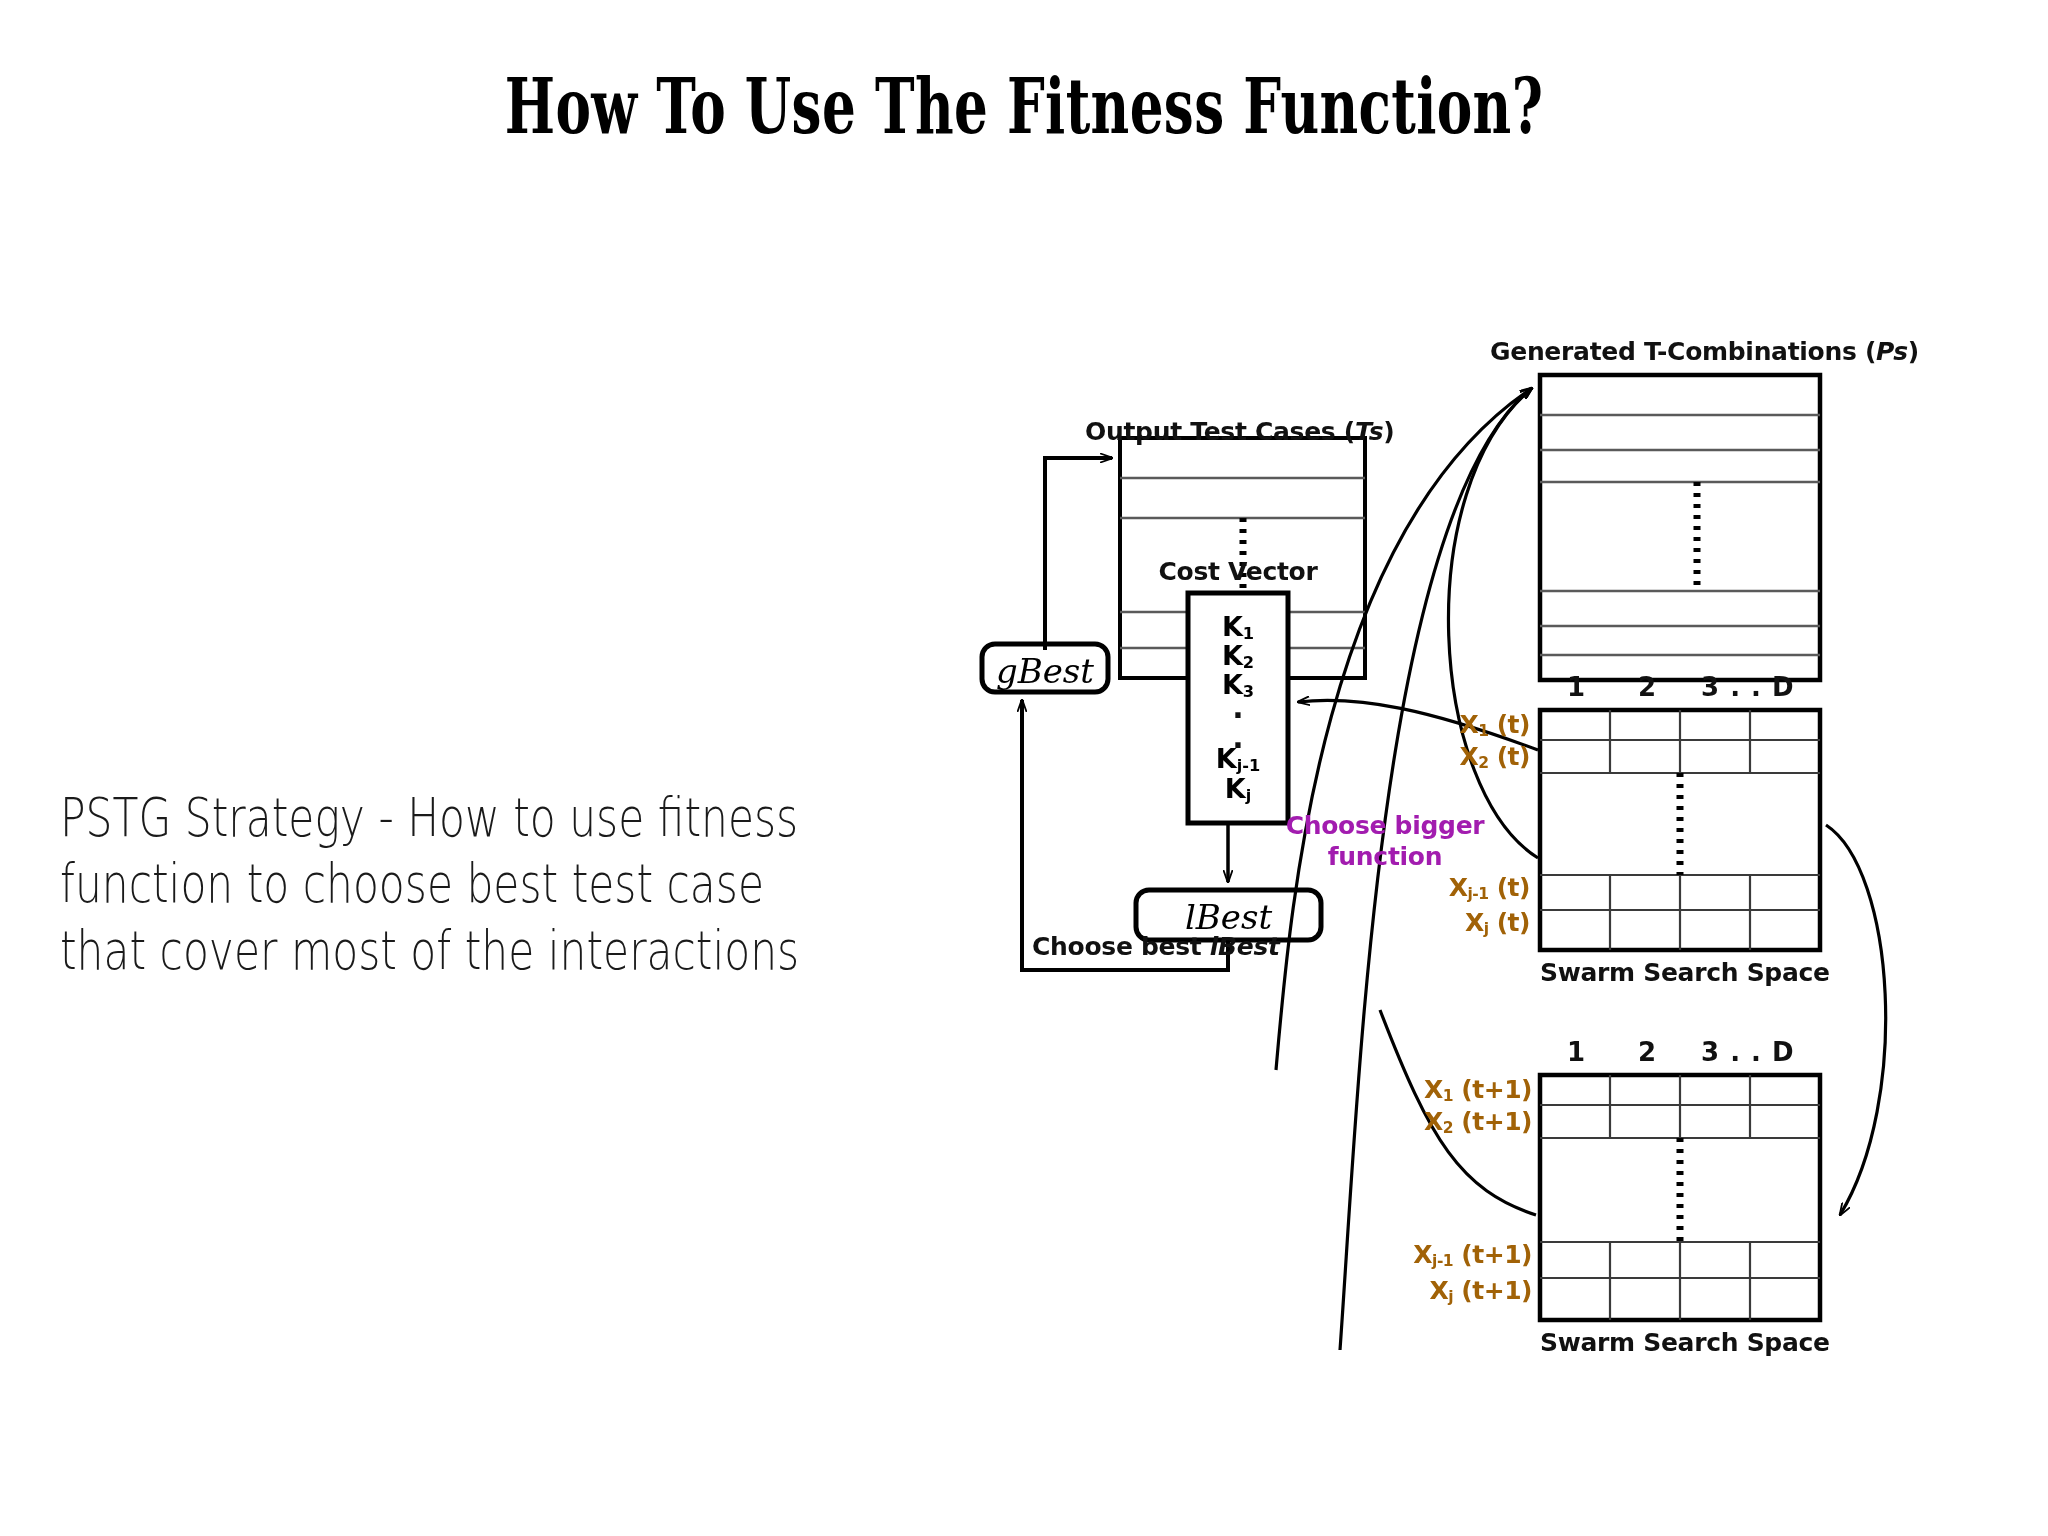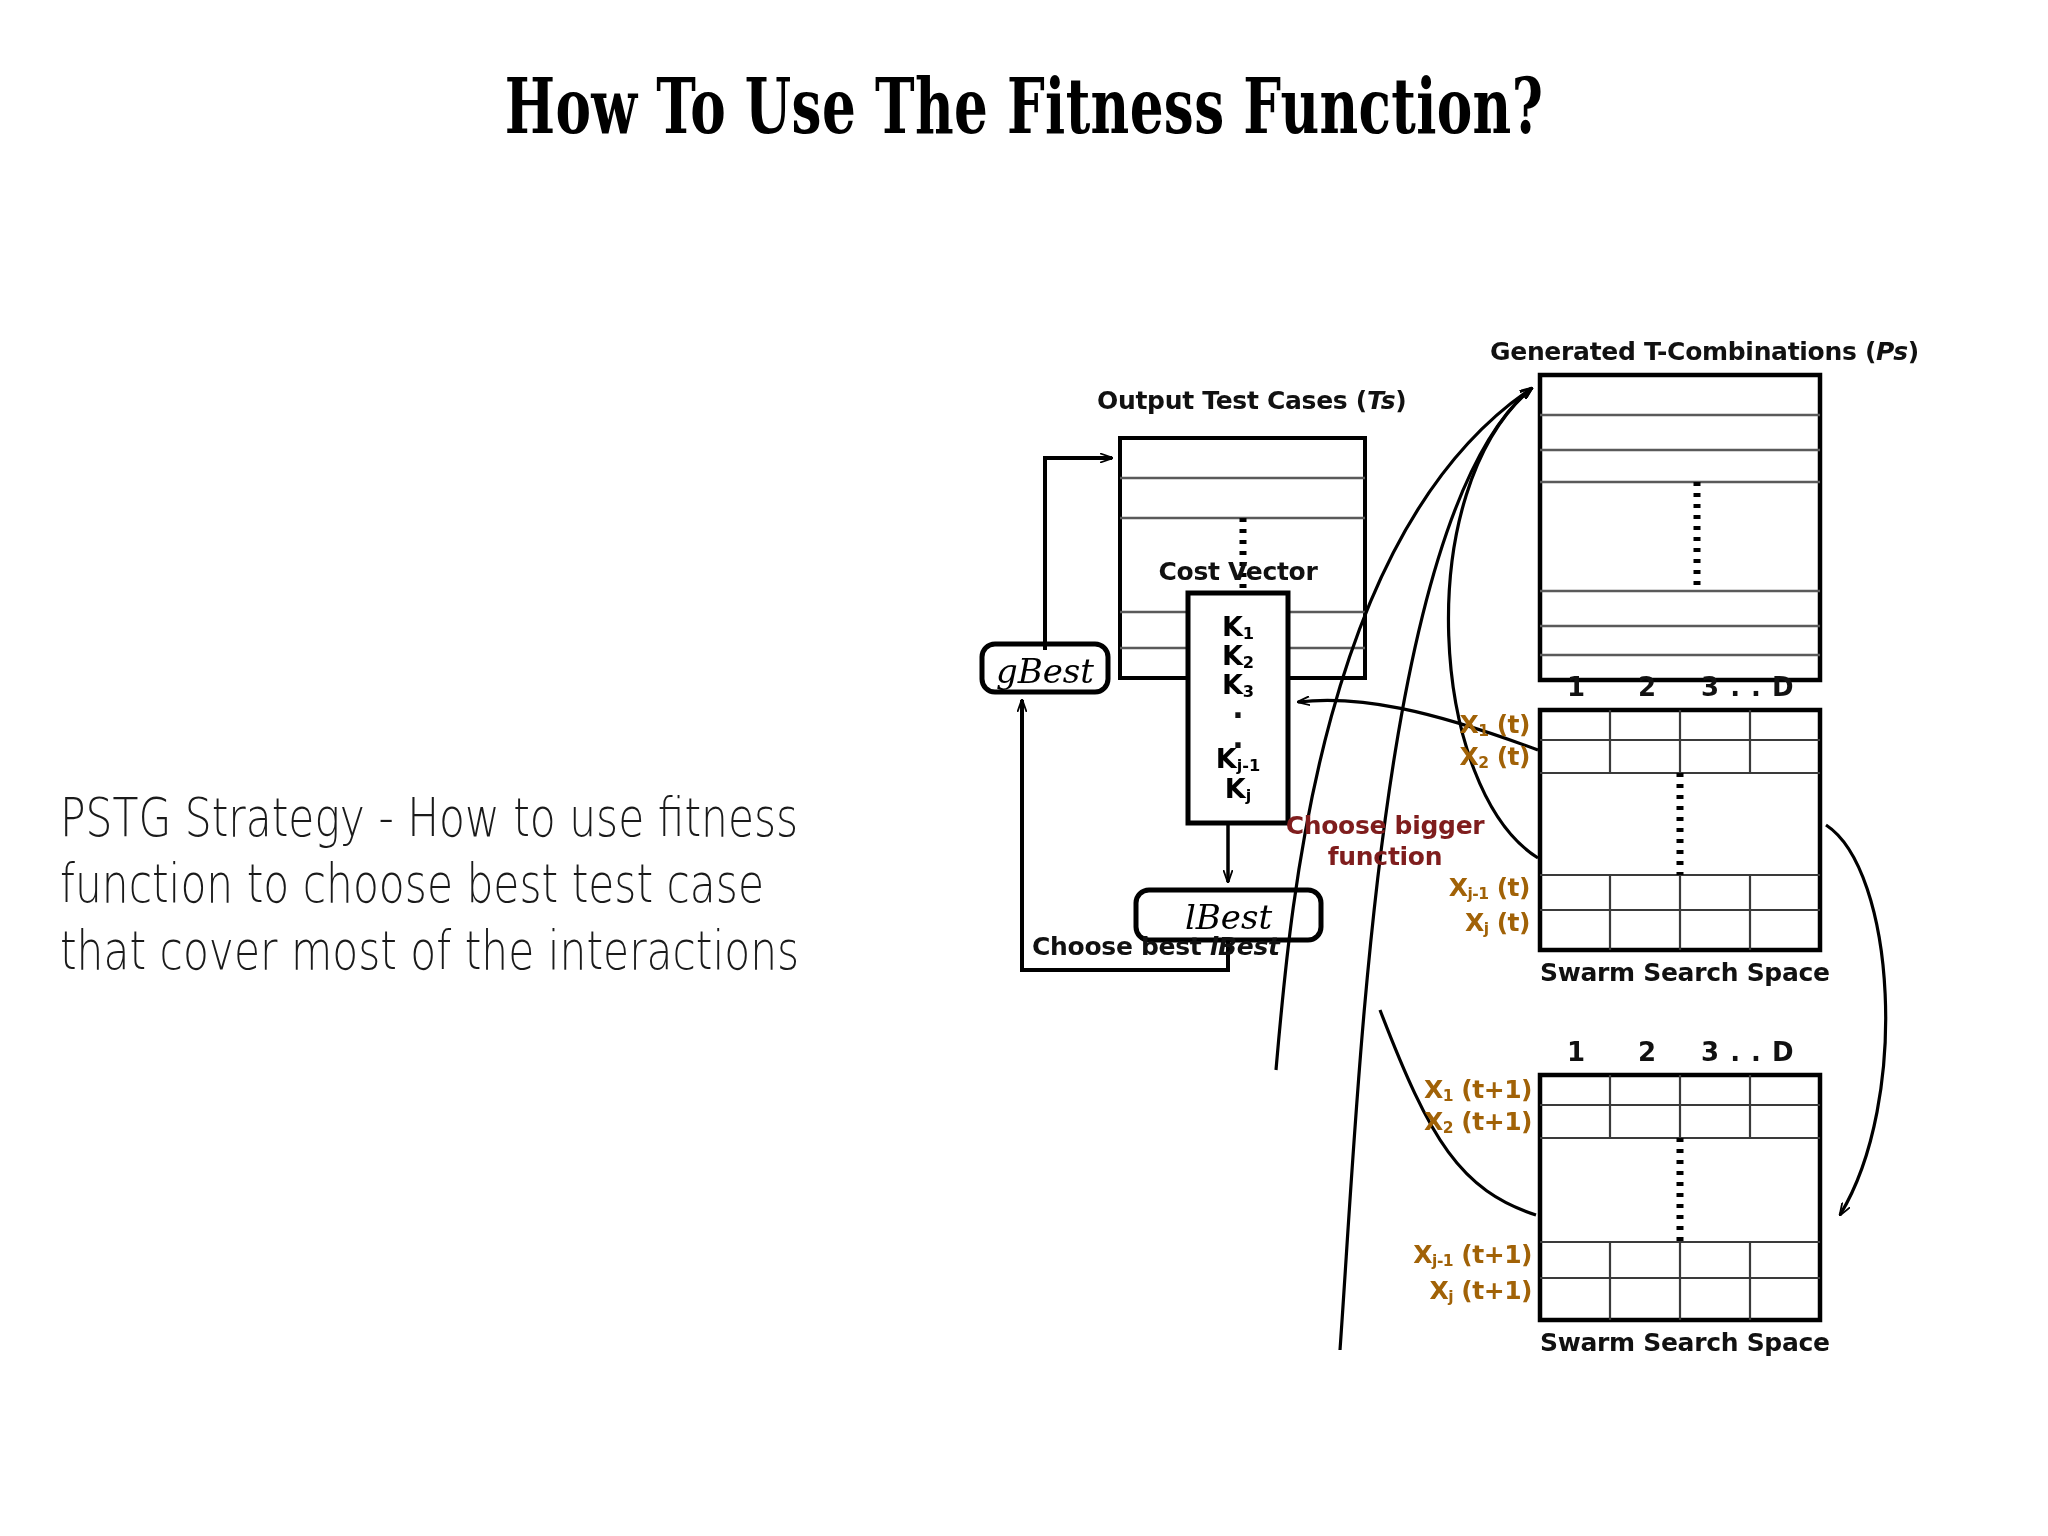--- a/index.html
+++ b/index.html
@@ -146,21 +146,21 @@
     color: #111111;
     text-align: center;
     white-space: nowrap;
     letter-spacing: -0.3px;
   }
   .caption-2line {
     position: absolute;
     font-family: "DejaVu Sans", sans-serif;
     font-size: 25px;
     font-weight: 600;
-    color: #7f1d1d;
+    color: #a21caf;
     text-align: center;
     line-height: 1.25;
     letter-spacing: -0.3px;
   }
 </style>
 </head>
 <body>
 
 <div id="slide-title">How To Use The Fitness Function?</div>
 
@@ -255,21 +255,21 @@
 
     <path d="M 578 548 C 470 480, 450 180, 572 78" fill="none" stroke="#000" stroke-width="3.2" marker-end="url(#arrowthin)"></path>
 
     <path d="M 578 440 C 470 400, 400 385, 338 392" fill="none" stroke="#000" stroke-width="3.2" marker-end="url(#arrowthin)"></path>
 
     <path d="M 866 515 C 935 560, 950 790, 880 905" fill="none" stroke="#000" stroke-width="3.2" marker-end="url(#arrowthin)"></path>
 
     <path d="M 420 700 C 470 830, 500 880, 576 905" fill="none" stroke="#000" stroke-width="3.2"></path>
   </svg>
 
-  <div class="dlabel" style="left:125px; top:76px;margin-left:12px;">
+  <div class="dlabel" style="left:125px; top:107px;">
     <span>Output Test Cases (</span><span class="it">Ts</span><span>)</span>
   </div>
 
   <div class="dlabel" style="left:530px; top:27px;">
     <span>Generated T-Combinations (</span><span class="it">Ps</span><span>)</span>
   </div>
 
   <div class="caption-center" style="left:188px; top:247px; width:180px;">Cost Vector</div>
 
   <div style="position:absolute; left:228px; top:283px; width:100px; height:230px;">

